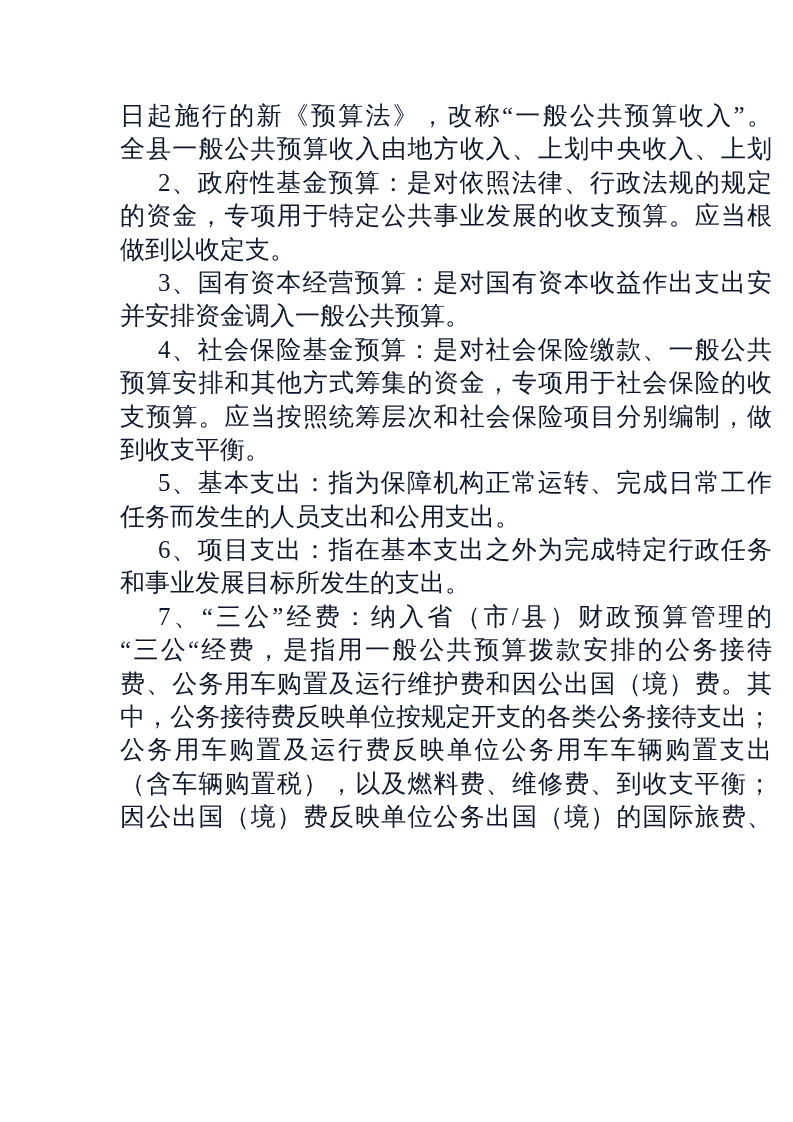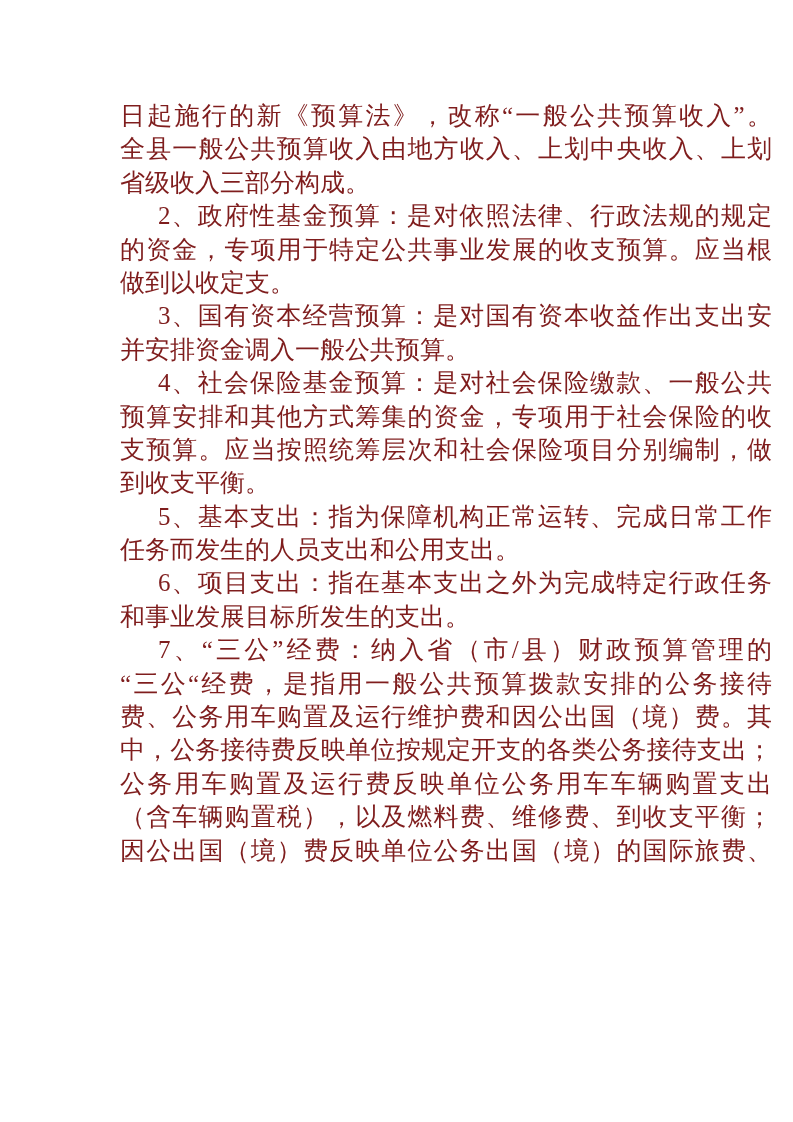--- a/index.html
+++ b/index.html
@@ -14,21 +14,21 @@
     margin: 0 auto;
     background: #ffffff;
     overflow: hidden;
     font-family: "Liberation Serif", "DejaVu Serif", serif;
   }
   .textblock {
     position: absolute;
     left: 120px;
     top: 99px;
     width: 652px;
-    color: #7f1d1d;
+    color: #0f172a;
     font-size: 25px;
     font-weight: 400;
   }
   .line {
     height: 33.4px;
     line-height: 33.4px;
     text-align: justify;
     text-align-last: justify;
     white-space: normal;
   }
@@ -40,21 +40,20 @@
     padding-left: 38px;
   }
 </style>
 </head>
 <body>
 
 <div class="page">
   <div class="textblock">
     <div class="line">日起施行的新《预算法》，改称“一般公共预算收入”。</div>
     <div class="line">全县一般公共预算收入由地方收入、上划中央收入、上划</div>
-    <div class="line end">省级收入三部分构成。</div>
     <div class="line indent">2、政府性基金预算：是对依照法律、行政法规的规定</div>
     <div class="line">的资金，专项用于特定公共事业发展的收支预算。应当根</div>
     <div class="line end">做到以收定支。</div>
     <div class="line indent">3、国有资本经营预算：是对国有资本收益作出支出安</div>
     <div class="line end">并安排资金调入一般公共预算。</div>
     <div class="line indent">4、社会保险基金预算：是对社会保险缴款、一般公共</div>
     <div class="line">预算安排和其他方式筹集的资金，专项用于社会保险的收</div>
     <div class="line">支预算。应当按照统筹层次和社会保险项目分别编制，做</div>
     <div class="line end">到收支平衡。</div>
     <div class="line indent">5、基本支出：指为保障机构正常运转、完成日常工作</div>

